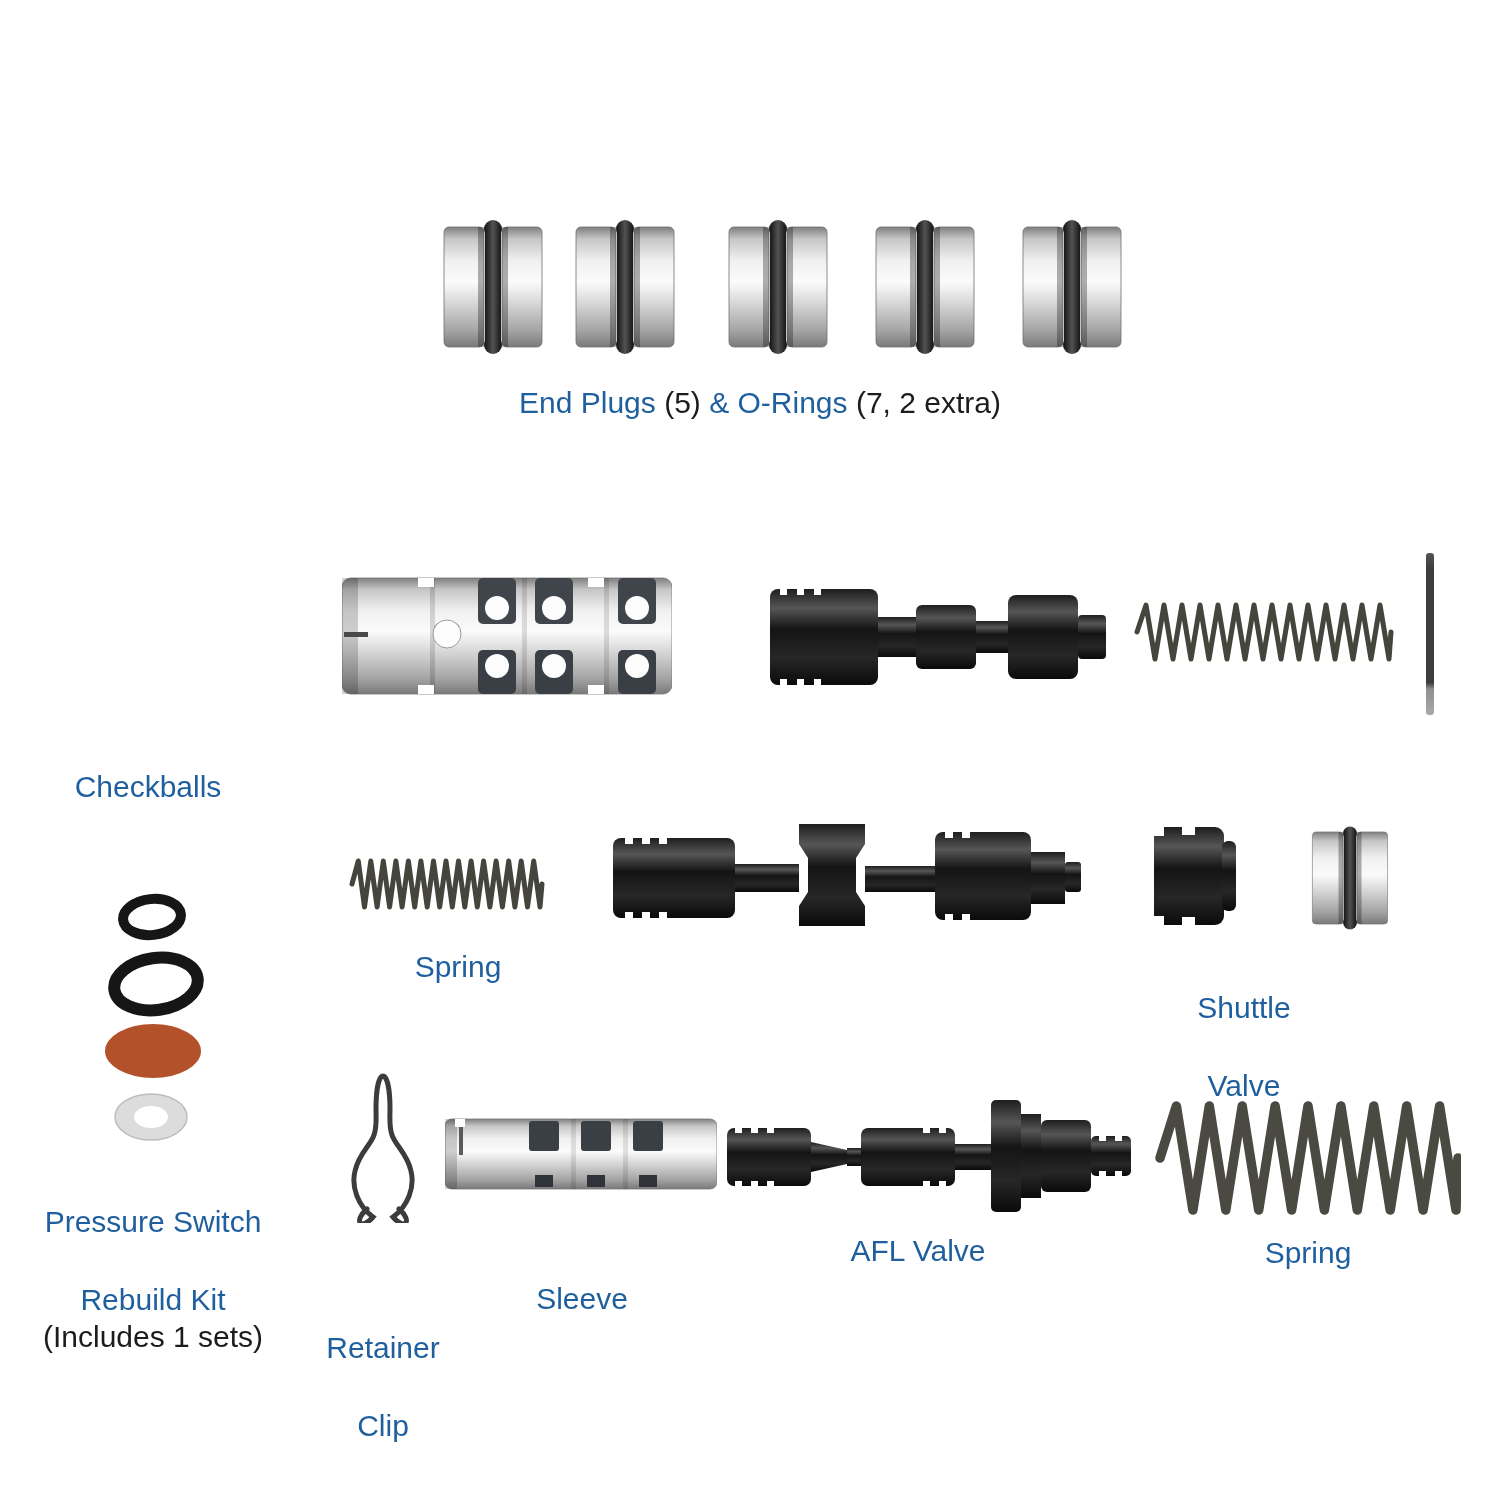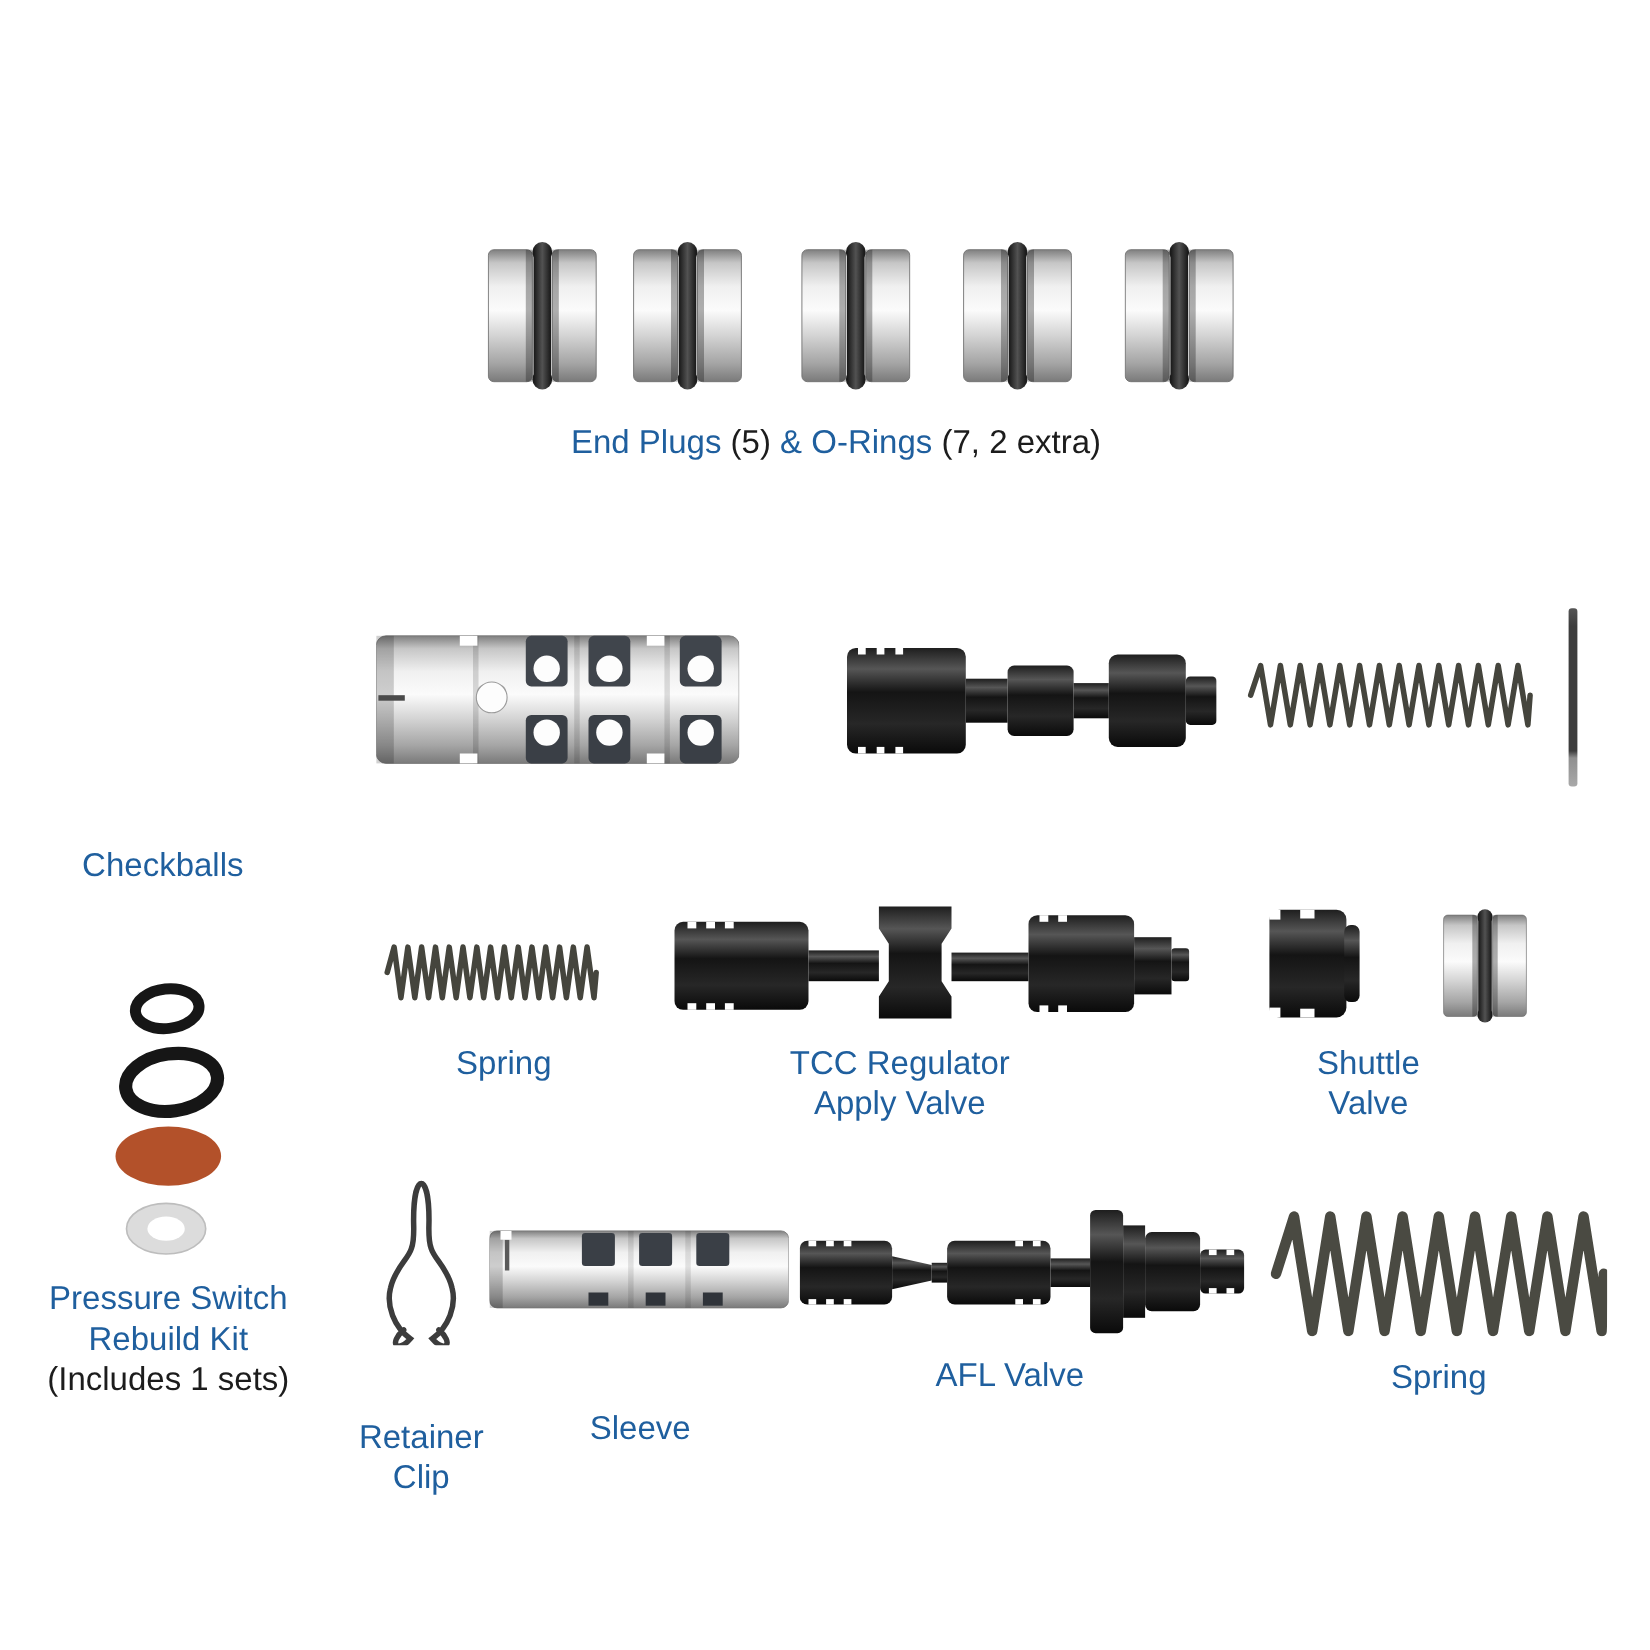--- a/index.html
+++ b/index.html
@@ -9,21 +9,21 @@
     font-family:"Liberation Sans", sans-serif;
     overflow:hidden;
   }
   .part { position:absolute; }
   .lbl {
     position:absolute; transform:translateX(-50%);
     white-space:nowrap; text-align:center;
     font-size:30px; line-height:37px; font-weight:400;
     color:var(--label-blue,#1f5f9e);
   }
-  .lbl .blue { color:var(--label-blue,#1f5f9e); }
+  .lbl .blue { color:var(--label-blue,#1f5f9e);margin-top:41px; }
   .lbl .dark { color:var(--label-dark,#1c1c1c); }
   .ball {
     position:absolute; width:58px; height:58px; border-radius:50%;
     background:
       radial-gradient(circle at 34% 28%, #ffffff 0%, #ffe9b0 9%, #ffc throw 0) ,
       radial-gradient(circle at 34% 28%, #ffffff 0%, #ffdf96 10%, var(--checkball-orange,#f3a41e) 45%, #d8830f 78%, #b96d08 100%);
   }
   .pin {
     position:absolute; width:8px; height:162px; border-radius:3px;
     background:linear-gradient(#555 0%, #3d3d3d 10%, #3d3d3d 80%, #8f8f8f 84%, #a9a9a9 100%);
@@ -172,24 +172,20 @@
     <polygon points="186,2 252,2 252,22 243,36 243,70 252,84 252,104 186,104 186,84 195,70 195,36 186,22" fill="url(#gBlack)"></polygon>
     <rect x="252" y="44" width="70" height="26" fill="url(#gBlack)"></rect>
     <rect x="322" y="10" width="96" height="88" rx="8" fill="url(#gBlack)"></rect>
     <rect x="332" y="10" width="8" height="6" fill="#fff"></rect>
       <rect x="349" y="10" width="8" height="6" fill="#fff"></rect>
     <rect x="332" y="92" width="8" height="6" fill="#fff"></rect>
       <rect x="349" y="92" width="8" height="6" fill="#fff"></rect>
     <rect x="418" y="30" width="34" height="52" fill="url(#gBlack)"></rect>
     <rect x="452" y="40" width="16" height="30" rx="3" fill="url(#gBlack)"></rect>
   </svg>
-  <div class="lbl" style="left:818px;top:948px">
-    <div class="blue">TCC Regulator</div>
-    <div class="blue">Apply Valve</div>
-  </div>
 
   <svg class="part" style="left:1152px;top:825px" width="86" height="102" viewBox="0 0 86 102">
     <rect x="2" y="2" width="70" height="98" rx="9" fill="url(#gBlack)"></rect>
     <rect x="70" y="16" width="14" height="70" rx="6" fill="url(#gBlack)"></rect>
     <rect x="2" y="2" width="10" height="9" fill="#fff"></rect>
     <rect x="2" y="91" width="10" height="9" fill="#fff"></rect>
     <rect x="30" y="2" width="13" height="8" fill="#fff"></rect>
     <rect x="30" y="92" width="13" height="8" fill="#fff"></rect>
   </svg>
   <div class="lbl" style="left:1244px;top:948px">

